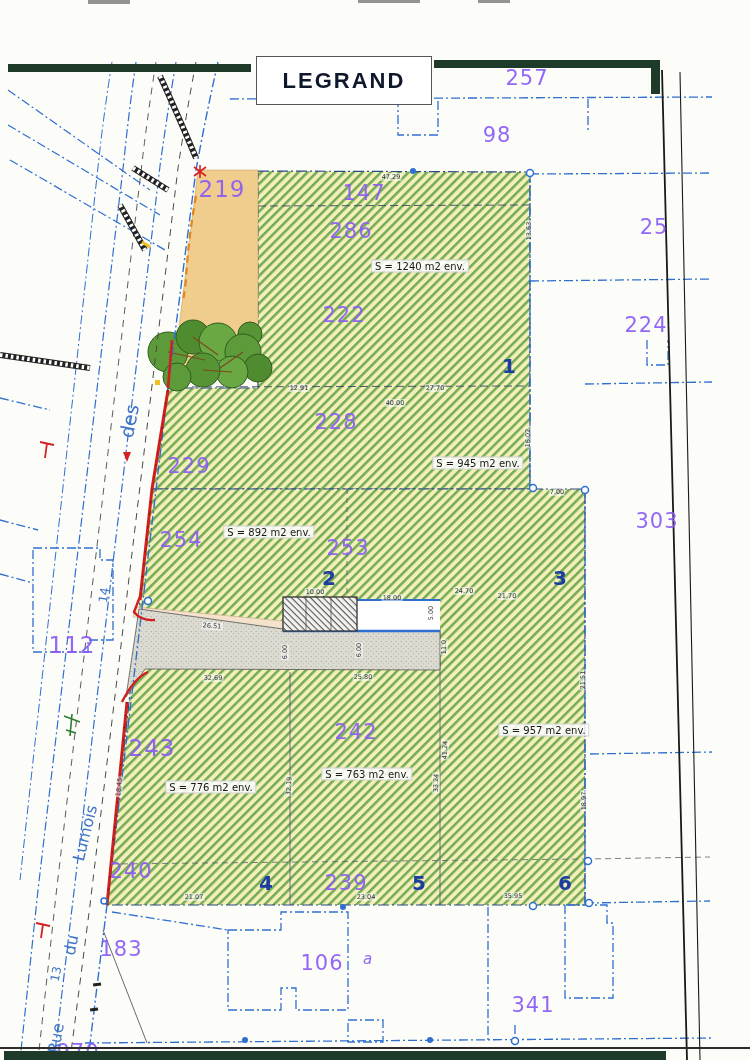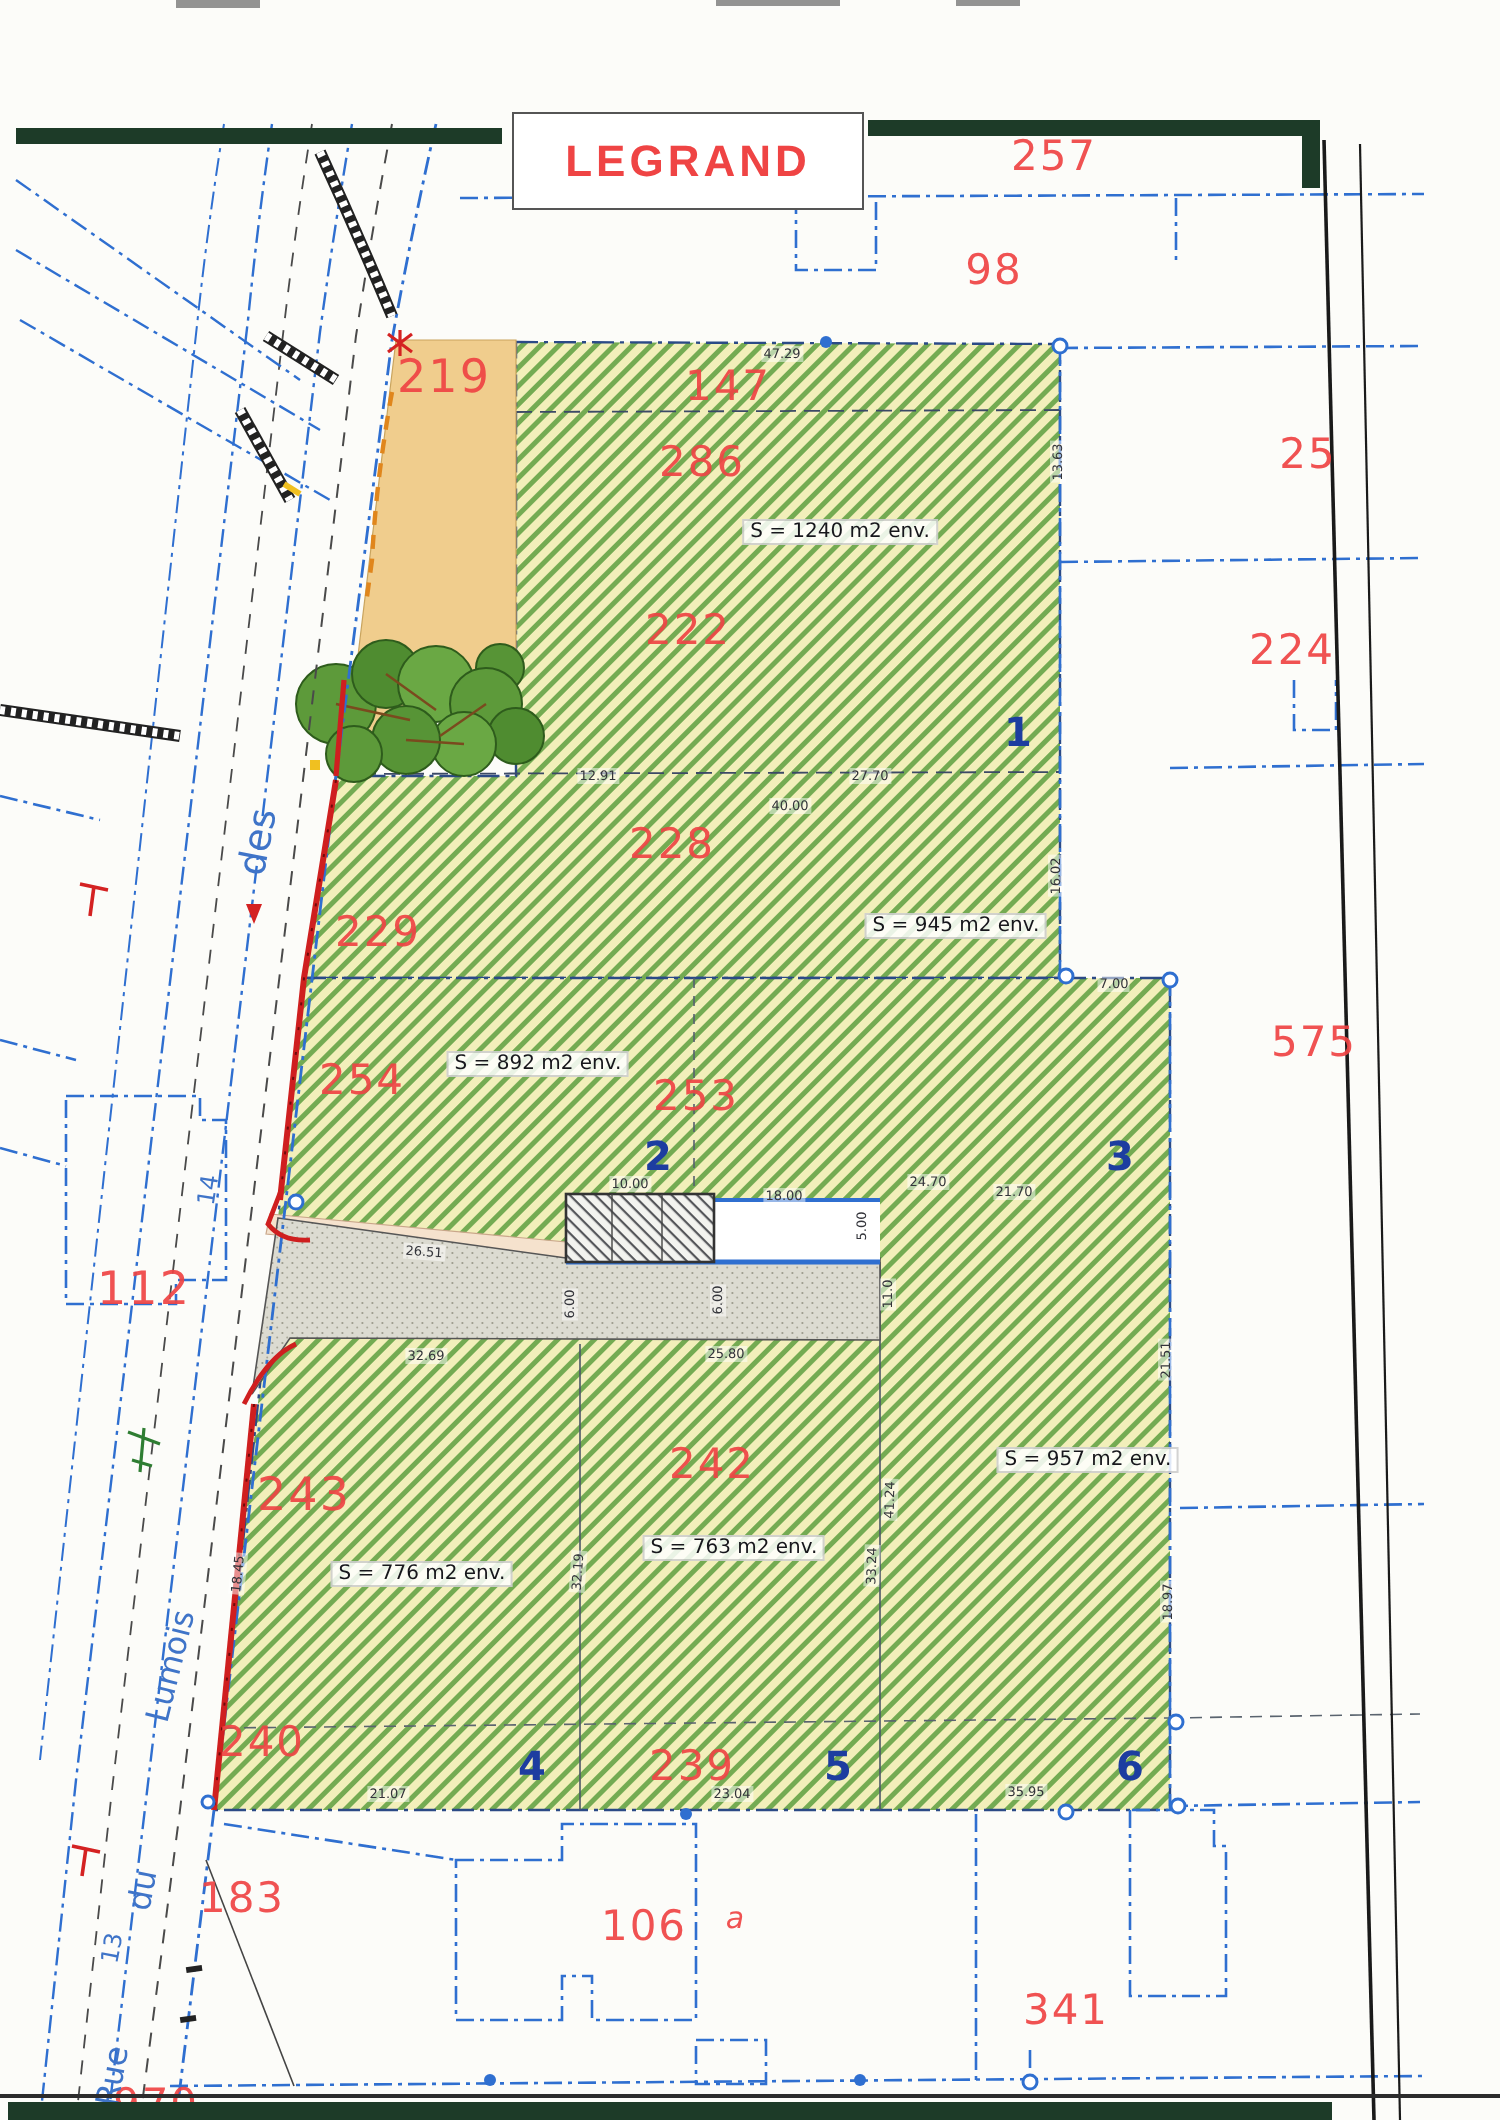--- a/index.html
+++ b/index.html
@@ -1,33 +1,33 @@
 <!DOCTYPE html>
 <html><head>
 <meta charset="utf-8">
 <style>
   html,body{margin:0;padding:0;background:#e8e8e8;}
   .page{position:relative;width:750px;height:1060px;background:#fcfcf9;overflow:hidden;
         font-family:"DejaVu Sans",sans-serif;}
   svg.art{position:absolute;left:0;top:0;z-index:2;}
   .lbl{position:absolute;transform:translate(-50%,-50%);white-space:nowrap;z-index:6;
        font-family:"DejaVu Sans",sans-serif;}
-  .parcel{color:#ef4444;font-size:21px;letter-spacing:1px;opacity:.92;}
+  .parcel{color:#8b5cf6;font-size:21px;letter-spacing:1px;opacity:.92;}
   .parcel.big{font-size:23px;}
   .parcel.sm{font-size:15px;font-style:italic;}
   .lot{color:#1d3da0;font-weight:bold;font-size:20px;}
   .surf{font-size:10px;color:#17171c;background:rgba(255,255,255,.85);padding:0 3px;
         border:1px solid rgba(130,130,130,.35);}
   .dim{font-size:6.5px;color:#33343a;background:rgba(255,255,255,.5);padding:0 1px;}
   .street{color:#3f74c8;font-size:19px;}
   .street.md{font-size:16px;}
   .street.sm{font-size:12px;}
   .title-box{position:absolute;left:256px;top:56px;width:174px;height:47px;background:#fff;
         border:1px solid #555;display:flex;align-items:center;justify-content:center;z-index:8;}
-  .title-box span{font-weight:bold;font-size:22px;letter-spacing:2px;color:#ef4444;
+  .title-box span{font-weight:bold;font-size:22px;letter-spacing:2px;color:#0f172a;
         font-family:"Liberation Sans",sans-serif;}
   .bar{position:absolute;background:#1d3b28;z-index:9;}
   .topmark{position:absolute;background:#5a5a5a;opacity:.65;z-index:9;}
   .botline{position:absolute;left:0;top:1047px;width:750px;height:2px;background:#2c2c2c;z-index:9;}
 </style>
 </head>
 <body>
 
 <div class="page">
 
@@ -203,21 +203,21 @@
 <div class="lbl parcel big" style="left:222px;top:189px">219</div>
 <div class="lbl parcel" style="left:364px;top:193px">147</div>
 <div class="lbl parcel" style="left:351px;top:231px">286</div>
 <div class="lbl parcel" style="left:344px;top:315px">222</div>
 <div class="lbl parcel" style="left:654px;top:227px">25</div>
 <div class="lbl parcel" style="left:646px;top:325px">224</div>
 <div class="lbl parcel" style="left:336px;top:422px">228</div>
 <div class="lbl parcel" style="left:189px;top:466px">229</div>
 <div class="lbl parcel" style="left:181px;top:540px">254</div>
 <div class="lbl parcel" style="left:348px;top:548px">253</div>
-<div class="lbl parcel" style="left:657px;top:521px">575</div>
+<div class="lbl parcel" style="left:657px;top:521px">303</div>
 <div class="lbl parcel big" style="left:72px;top:645px">112</div>
 <div class="lbl parcel big" style="left:152px;top:748px">243</div>
 <div class="lbl parcel" style="left:356px;top:732px">242</div>
 <div class="lbl parcel" style="left:131px;top:871px">240</div>
 <div class="lbl parcel" style="left:346px;top:883px">239</div>
 <div class="lbl parcel" style="left:121px;top:949px">183</div>
 <div class="lbl parcel" style="left:322px;top:963px">106</div>
 <div class="lbl parcel sm" style="left:368px;top:959px">a</div>
 <div class="lbl parcel" style="left:533px;top:1005px">341</div>
 <div class="lbl parcel" style="left:78px;top:1052px">970</div>

